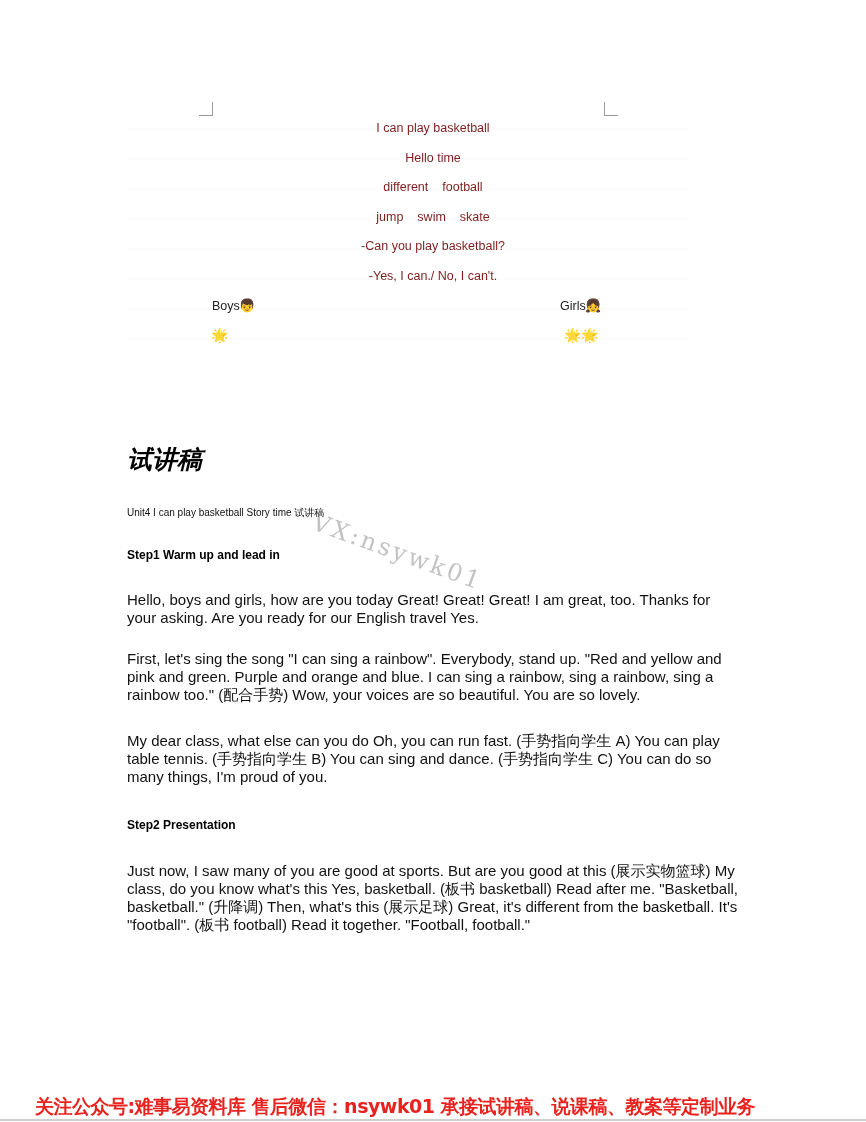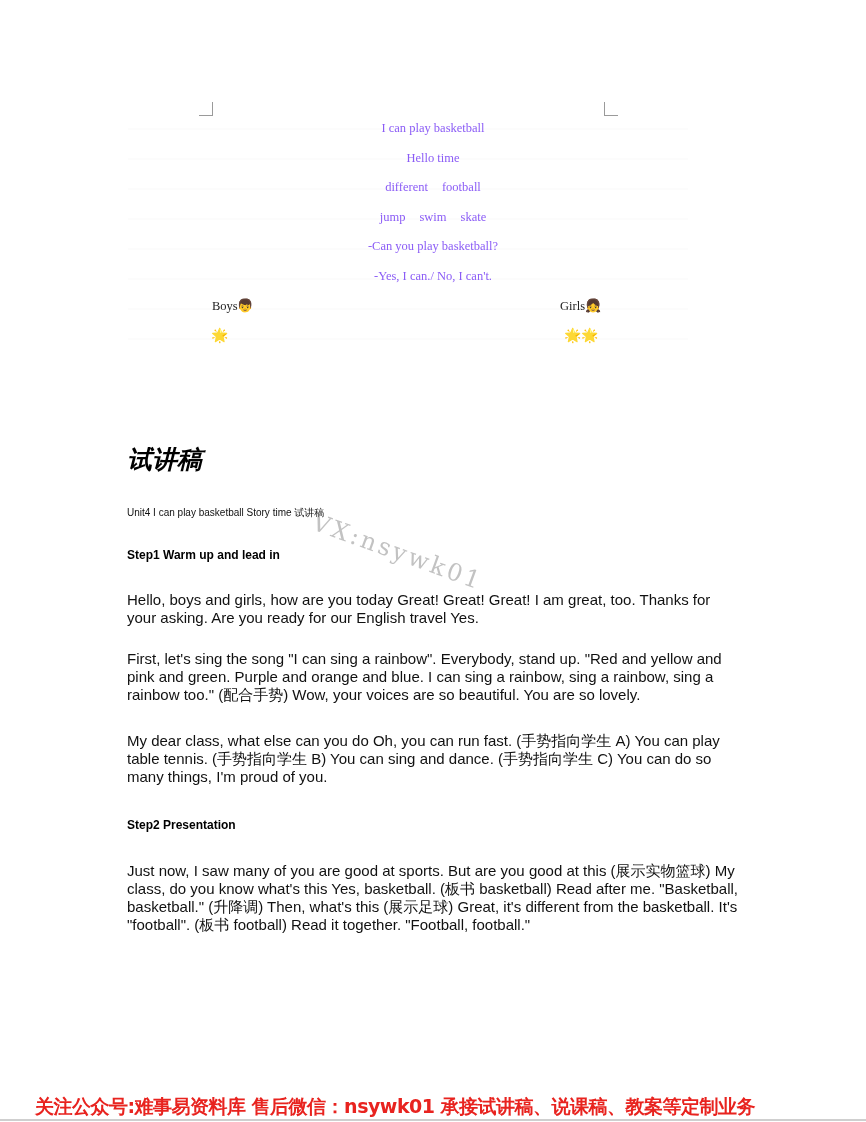--- a/index.html
+++ b/index.html
@@ -10,24 +10,24 @@
   }
   .slide-area {
     position: absolute; left: 128px; top: 100px; width: 560px; height: 260px;
     background-image: repeating-linear-gradient(to bottom, transparent 0, transparent 28px, rgba(0,0,0,0.012) 28px, rgba(0,0,0,0.012) 30px);
   }
   .corner { position: absolute; width: 13px; height: 13px; border-color: #9a9a9a; border-style: solid; }
   .corner.tl { left: 199px; top: 102px; border-width: 0 1px 1px 0; }
   .corner.tr { left: 604px; top: 102px; border-width: 0 0 1px 1px; }
   .slide-line {
     position: absolute; left: 0; width: 866px; text-align: center;
-    font-family: Liberation Serif, serif; font-size: 12.5px; color: #8b5cf6;
+    font-family: Liberation Sans, sans-serif; font-size: 12.5px; color: #7f1d1d;
   }
   .slide-line .gap { display: inline-block; width: 14px; }
-  .side-label { position: absolute; font-family: Liberation Serif, serif; font-size: 12.5px; color: #222; }
+  .side-label { position: absolute; font-family: Liberation Sans, sans-serif; font-size: 12.5px; color: #222; }
   .emoji { font-size: 13px; }
   .star { color: #f5b800; font-size: 14px; }
 
   .doc-title { position: absolute; left: 127px; top: 443px; font-size: 25px; font-weight: bold; color: #000; font-family: "DejaVu Sans", sans-serif; font-style: italic; }
   .subtitle { position: absolute; left: 127px; top: 506px; font-size: 10px; color: #111; }
   .step-heading { position: absolute; left: 127px; font-size: 12px; font-weight: bold; color: #000; }
   .para {
     position: absolute; left: 127px; width: 612px; font-size: 15px; line-height: 18px; color: #111;
   }
   .watermark {

